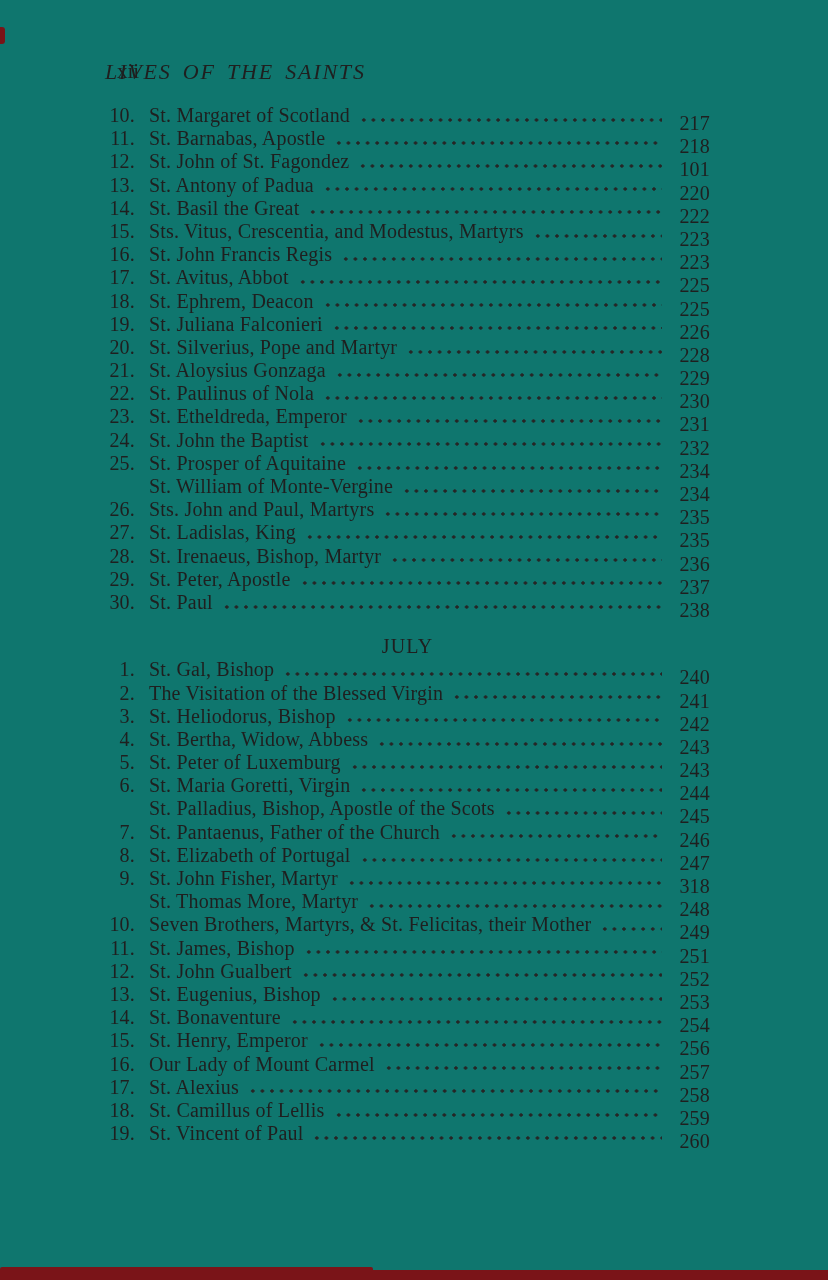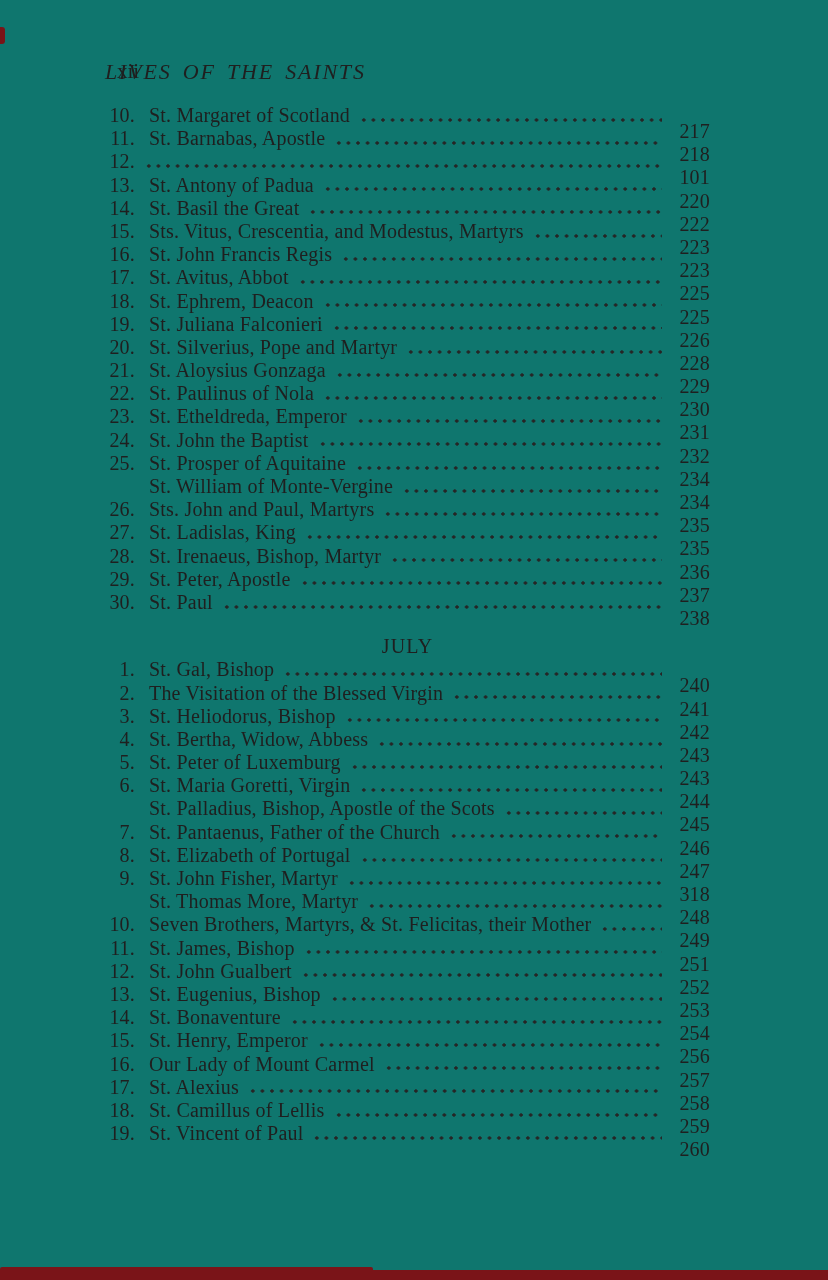--- a/index.html
+++ b/index.html
@@ -30,21 +30,21 @@
   }
   .toc { margin-top: 19px; }
   .month-heading {
     margin: 21px 0 0 0;
     height: 23.2px; line-height: 23.2px;
     text-align: center;
     font-size: 20px; font-weight: normal;
     letter-spacing: 1.2px;
   }
   .row {
-    display: flex; align-items: flex-start;
+    display: flex; align-items: center;
     height: 23.2px; line-height: 23.2px;
     font-size: 20px;
     letter-spacing: 0.2px;
   }
   .num { flex: none; width: 30px; text-align: right; }
   .title { flex: none; margin-left: 14px; white-space: nowrap; }
   .leader {
     flex: 1 1 auto; min-width: 10px;
     align-self: stretch;
     margin: 0 10px 0 9px;
@@ -86,20 +86,21 @@
 
   <div class="row">
     <span class="num">11.</span>
     <span class="title">St. Barnabas, Apostle</span>
     <span class="leader"></span>
     <span class="pagenum">218</span>
   </div>
 
   <div class="row">
     <span class="num">12.</span>
+    <span class="title">St. John of St. Fagondez</span>
     <span class="leader"></span>
     <span class="pagenum">101</span>
   </div>
 
   <div class="row">
     <span class="num">13.</span>
     <span class="title">St. Antony of Padua</span>
     <span class="leader"></span>
     <span class="pagenum">220</span>
   </div>

